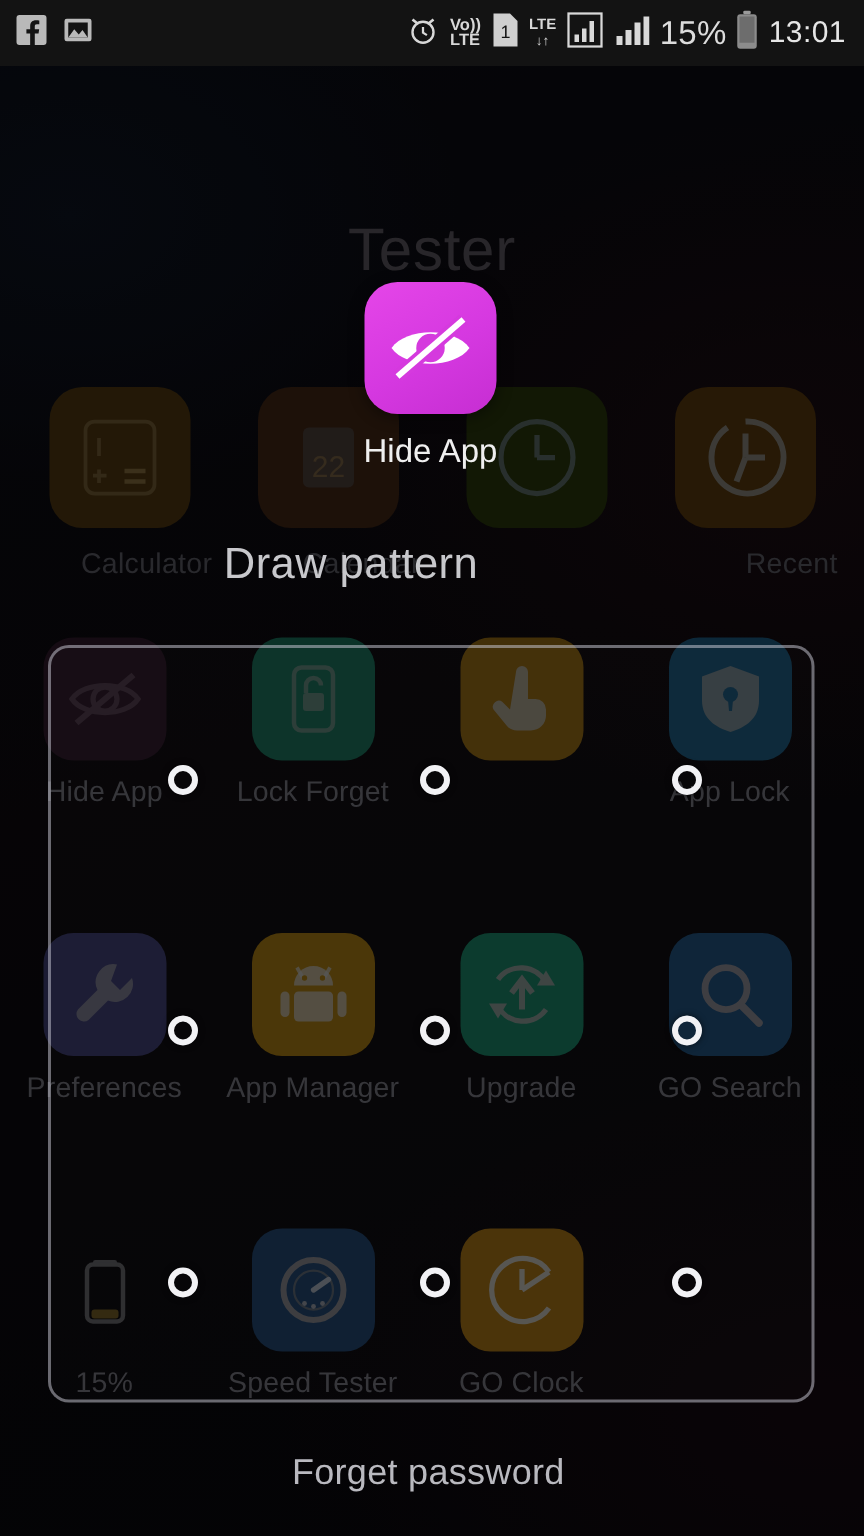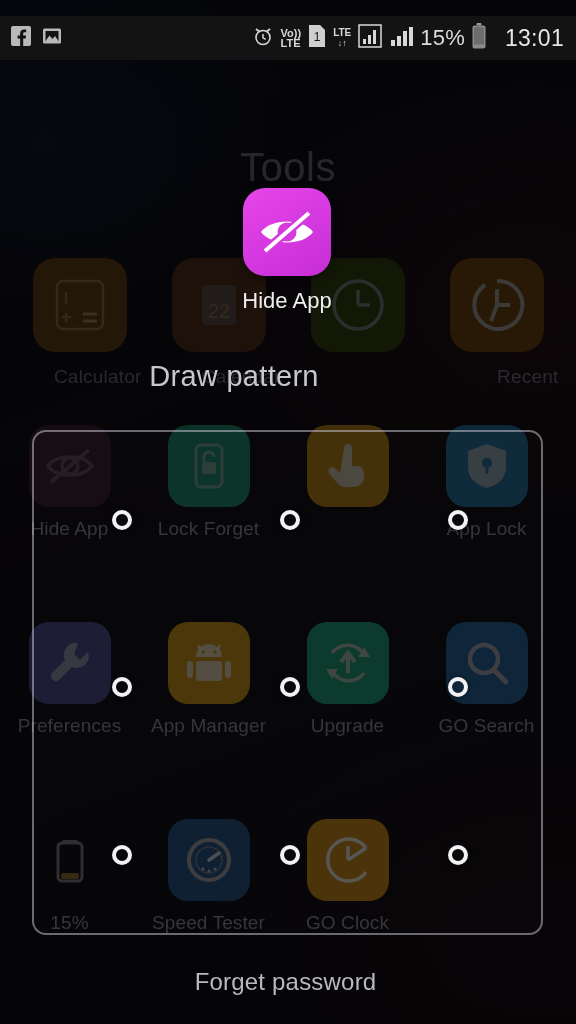--- a/index.html
+++ b/index.html
@@ -21,32 +21,32 @@
       radial-gradient(ellipse 600px 400px at 95% 92%, #140a10 0%, rgba(20,10,16,0) 60%),
       linear-gradient(160deg,#0a0c14 0%, #0d0a0e 45%, #08080c 100%);
   }
   #dimmer{
     position:absolute; inset:0;
     background:rgba(0,0,0,0.52);
   }
 
   
   #statusbar{
-    position:absolute; left:0; top:16px; width:576px; height:44px;
+    position:absolute; left:0; top:0; width:576px; height:44px;
     background:#131313;
     display:flex; align-items:center;
     padding:0 12px 0 10px;
     z-index:40;
     color:#d8d8d8;
   }
   .sb-left{ display:flex; align-items:center; gap:9px; }
   .sb-right{ margin-left:auto; display:flex; align-items:center; gap:7px; }
   .sb-ico{ display:block; }
   .sb-txt{ font-size:22px; letter-spacing:.2px; color:#dcdcdc; }
-  .sb-clock{ font-size:23px; color:#e6e6e6; margin-left:12px; letter-spacing:.3px;}
+  .sb-clock{ font-size:20px; color:#e6e6e6; margin-left:0; letter-spacing:.3px;}
   .volte{ display:flex; flex-direction:column; line-height:10px; font-size:11px;
           font-weight:bold; color:#d8d8d8; align-items:flex-start; }
   .ltebad{ display:flex; flex-direction:column; line-height:10px; font-size:10px;
           font-weight:bold; color:#d8d8d8; align-items:center; }
 
   
   #folder{
     position:absolute; left:0; top:0; width:576px; height:1024px;
     z-index:5;
   }
@@ -123,21 +123,21 @@
     white-space:nowrap;
   }
   .rowgap{ height:82px; }
 </style>
 </head>
 <body>
 
 <div id="wallpaper"></div>
 
 <div id="folder">
-  <div id="folder-title">Tools</div>
+  <div id="folder-title">Tester</div>
 
   <div id="folder-row">
 
     <div class="fapp">
       <div class="ic" style="background:#4a3410">
         <svg width="58" height="58" viewBox="0 0 58 58">
           <rect x="6" y="5" width="46" height="48" rx="6" fill="none" stroke="#6b5630" stroke-width="2.5"></rect>
           <line x1="15" y1="16" x2="15" y2="28" stroke="#6b5630" stroke-width="2.5"></line>
           <line x1="15" y1="37" x2="15" y2="46" stroke="#6b5630" stroke-width="2.5"></line>
           <line x1="11" y1="41" x2="20" y2="41" stroke="#6b5630" stroke-width="2.5"></line>

